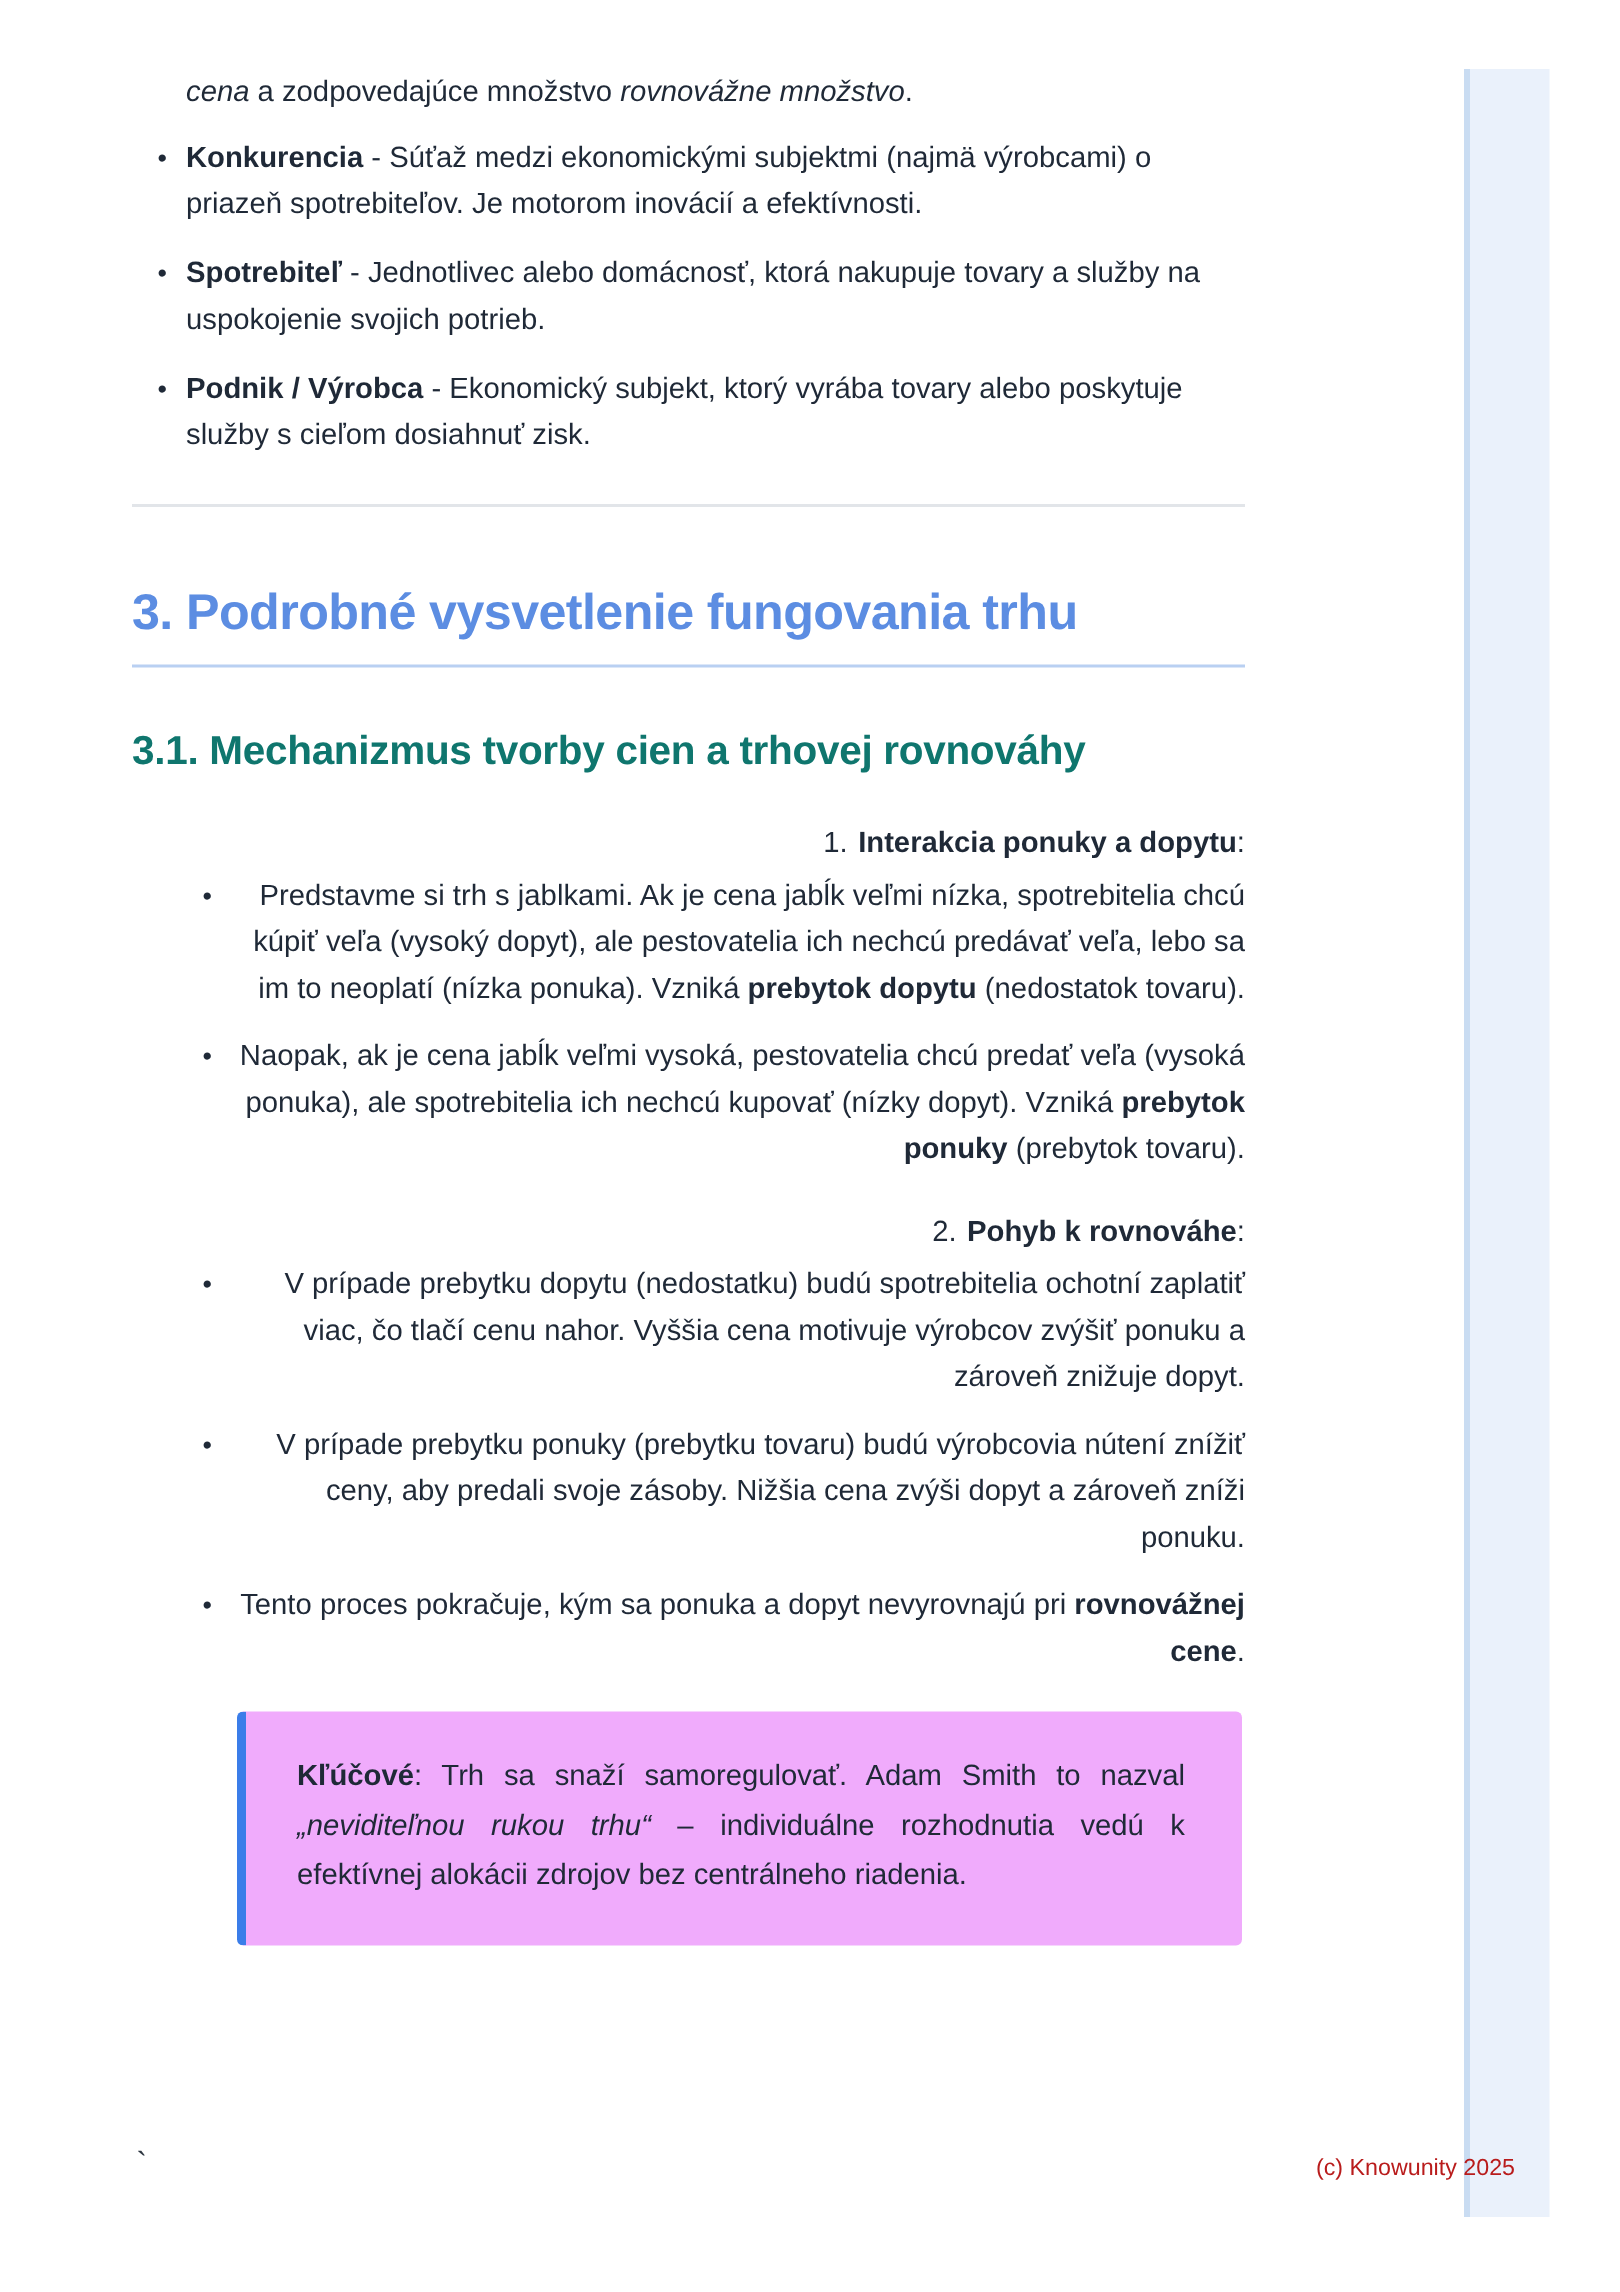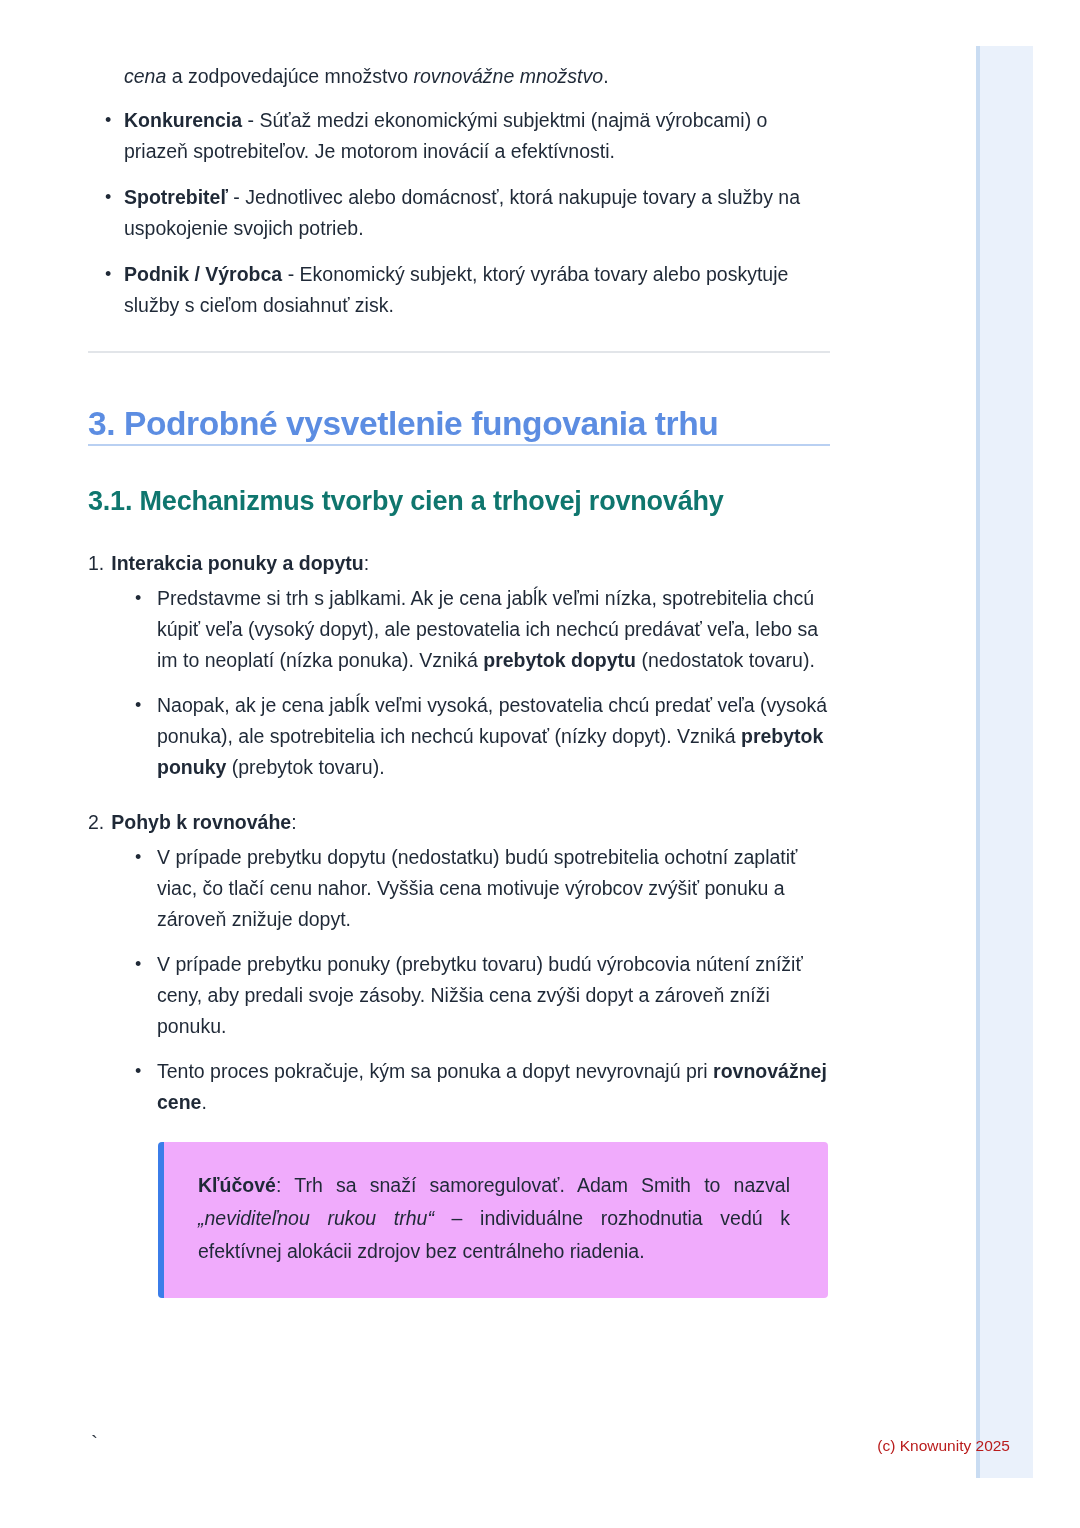--- a/index.html
+++ b/index.html
@@ -9,21 +9,21 @@
     width: 1080px;
     height: 1528px;
     background: #ffffff;
     overflow: hidden;
     font-family: "Liberation Sans", sans-serif;
     color: #1f2937;
   }
   .content {
     position: absolute;
     left: 88px;
-    top: 61px;
+    top: 46px;
     width: 742px;
     font-size: 19.5px;
     line-height: 31px;
   }
   
   .carry-line { margin: 0 0 13px 36px; }
   .italic { font-style: italic; }
 
   
   .term-list { list-style: none; margin: 0; padding: 0; }
@@ -35,42 +35,42 @@
   .term-item .marker { left: 17px; }
 
   .divider {
     border: none;
     border-top: 2px solid #e2e5e9;
     margin: 30px 0 0 0;
   }
 
   .section-heading {
     margin: 50px 0 0 0;
-    padding-bottom: 0;
+    padding-bottom: 14px;
     border-bottom: 2px solid #b9d0f2;
     font-size: 33.5px;
     line-height: 41px;
     font-weight: bold;
     letter-spacing: -0.4px;
     color: #5c8de2;
   }
   .lead {
     margin: 29px 0 0 0;
     text-align: justify;
   }
   .sub-heading {
     margin: 38px 0 0 0;
     font-size: 27px;
     line-height: 34px;
     font-weight: bold;
     letter-spacing: -0.2px;
     color: #0f766e;
   }
 
-  .steps { margin: 30px 0 0 0; }
+  .steps { margin: 30px 0 0 0; text-align: right; }
   .step { margin: 0 0 24px 0; }
   .step-title { }
   .step-num { margin-right: 7px; }
   .points { list-style: none; margin: 4px 0 0 0; padding: 0; }
   .point { position: relative; padding-left: 69px; margin-top: 14px; }
   .point:first-child { margin-top: 0; }
   .point .marker { left: 47px; }
 
   .callout {
     box-sizing: border-box;

